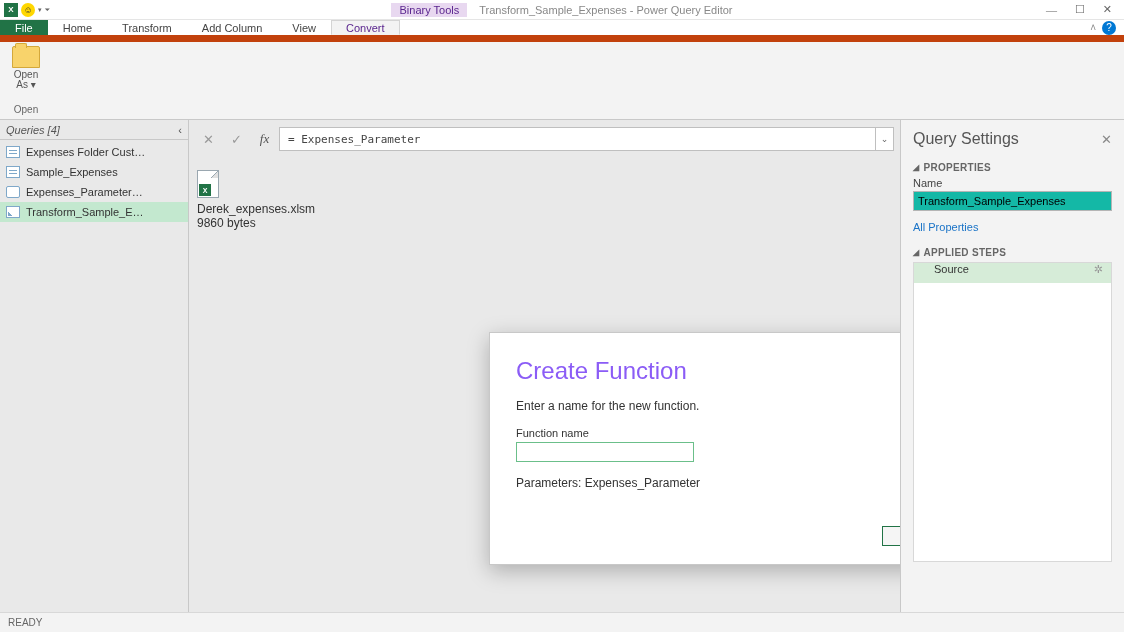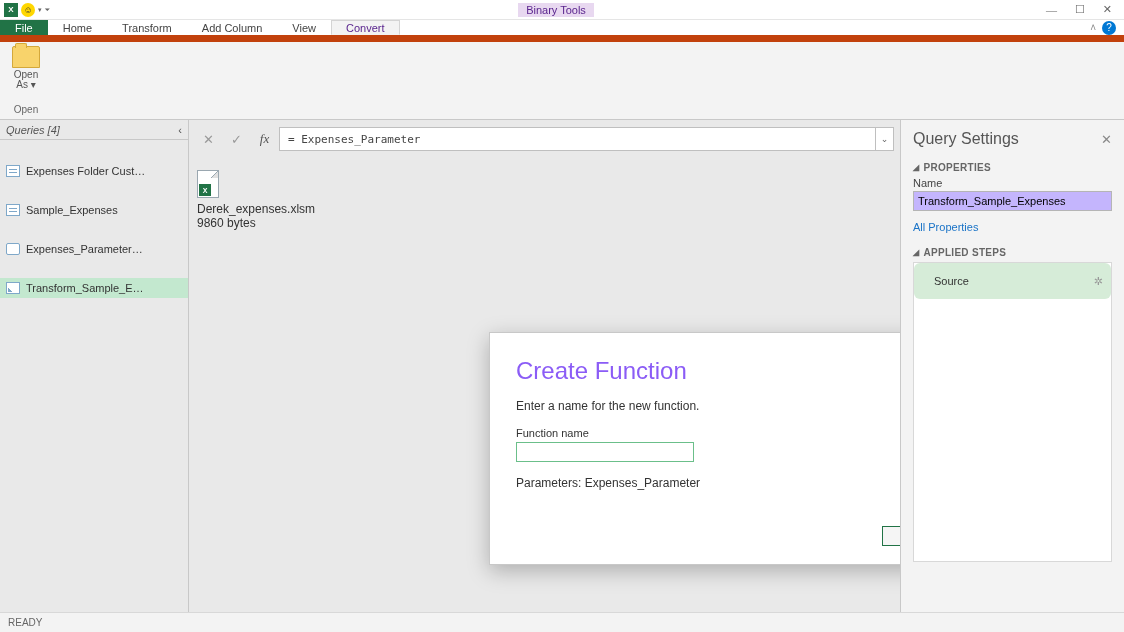--- a/index.html
+++ b/index.html
@@ -33,21 +33,21 @@
   .ribbon-group .label { line-height: 1; }
   .ribbon-group-name { font-size: 10px; color: #666; margin-top: 2px; }
 
   
   .main { display: flex; height: calc(100% - 20px - 22px - 78px - 20px); }
 
   
   .queries { width: 189px; background: #e9e9e9; border-right: 1px solid #c8c8c8; display: flex; flex-direction: column; }
   .queries-header { height: 20px; display: flex; align-items: center; justify-content: space-between; padding: 0 6px; font-size: 11px; color: #555; border-bottom: 1px solid #c8c8c8; font-style: italic; }
   .queries-list { padding: 2px 0; }
-  .query-item { height: 20px; display: flex; align-items: center; padding: 0 6px; gap: 6px; font-size: 11px; color: #333; white-space: nowrap; overflow: hidden; text-overflow: ellipsis; margin-top: 19px; }
+  .query-item { height: 20px; display: flex; align-items: center; padding: 0 6px; gap: 6px; font-size: 11px; color: #333; white-space: nowrap; overflow: hidden; text-overflow: ellipsis; }
   .query-item.selected { background: #c3e8cf; }
   .qicon { width: 14px; height: 12px; border: 1px solid #7fa8c9; background: #fff; flex-shrink: 0; position: relative; }
   .qicon.table::after { content:""; position:absolute; top:3px; left:2px; right:2px; height:1px; background:#7fa8c9; box-shadow: 0 3px 0 #7fa8c9; }
   .qicon.param { border-radius: 2px; }
   .qicon.transform::before { content:""; position:absolute; inset:1px; background: linear-gradient(45deg,#7fa8c9 25%, transparent 25%); }
   .qlabel { overflow: hidden; text-overflow: ellipsis; }
 
   
   .center { flex: 1; background: #e9e9e9; display: flex; flex-direction: column; position: relative; }
   .formula-row { height: 26px; margin: 6px; display: flex; align-items: center; gap: 0; }
@@ -63,24 +63,24 @@
   .file-name { font-size: 12px; color: #333; }
   .file-size { font-size: 12px; color: #333; }
 
   
   .settings { width: 224px; background: #f3f3f3; border-left: 1px solid #c8c8c8; padding: 10px 12px; position: relative; }
   .settings h2 { font-size: 16px; font-weight: 400; color: #555; margin-bottom: 14px; }
   .settings-close { position: absolute; top: 12px; right: 12px; font-size: 13px; color: #888; }
   .section-label { font-size: 10px; font-weight: bold; color: #666; letter-spacing: 0.3px; margin-bottom: 4px; display: flex; align-items: center; gap: 4px; }
   .tri { font-size: 8px; color: #666; }
   .field-label { font-size: 11px; color: #444; margin-bottom: 2px; }
-  .name-input { width: 100%; height: 20px; border: 1px solid #b5b5b5; background: #c4b5fd; padding: 0 4px; font-size: 11px; }
+  .name-input { width: 100%; height: 20px; border: 1px solid #b5b5b5; background: #14b8a6; padding: 0 4px; font-size: 11px; }
   .all-props { color: #1a73c7; font-size: 11px; margin-top: 10px; margin-bottom: 14px; display: block; }
   .steps-list { border: 1px solid #d8d8d8; background: #fff; height: 300px; overflow: auto; }
-  .step-item { height: 36px; background: #d6ecd8; display: flex; align-items: center; justify-content: space-between; padding: 0 8px 0 20px; font-size: 11px; border-radius: 6px; }
+  .step-item { height: 20px; background: #d6ecd8; display: flex; align-items: flex-start; justify-content: space-between; padding: 0 8px 0 20px; font-size: 11px; }
   .gear-step { font-size: 11px; color: #999; }
 
   
   .dialog-overlay { position: absolute; inset: 0; pointer-events: none; }
   .dialog { position: absolute; left: 300px; top: 212px; width: 524px; background: #fff; border: 1px solid #c8c8c8; box-shadow: 0 6px 20px rgba(0,0,0,0.25); padding: 24px 26px 18px; pointer-events: auto; }
   .dialog-close { position: absolute; top: 8px; right: 10px; font-size: 13px; color: #888; }
   .dialog h3 { font-size: 24px; font-weight: 400; color: #8b5cf6; margin-bottom: 14px; }
   .dialog-desc { font-size: 12px; color: #333; margin-bottom: 14px; }
   .dialog-label { font-size: 11px; color: #333; margin-bottom: 3px; }
   .dialog-input { width: 178px; height: 20px; border: 1px solid #6bbf8a; background: #fff; outline: none; margin-bottom: 14px; padding: 0 4px; font-size: 11px; }
@@ -97,20 +97,21 @@
 
 <div class="titlebar">
   <div class="titlebar-left">
     <div class="app-icon">X</div>
     <div class="smiley">☺</div>
     <span class="drop-small">▾</span>
     <span class="drop-small">⏷</span>
   </div>
   <div class="titlebar-center">
     <span class="contextual-tabset">Binary Tools</span>
+    <span class="window-title">Transform_Sample_Expenses - Power Query Editor</span>
   </div>
   <div class="titlebar-right">
     <span class="win-btn">—</span>
     <span class="win-btn">☐</span>
     <span class="win-btn">✕</span>
   </div>
 </div>
 
 <div class="ribbon-tabs">
   <div class="ribbon-tab file">File</div>

